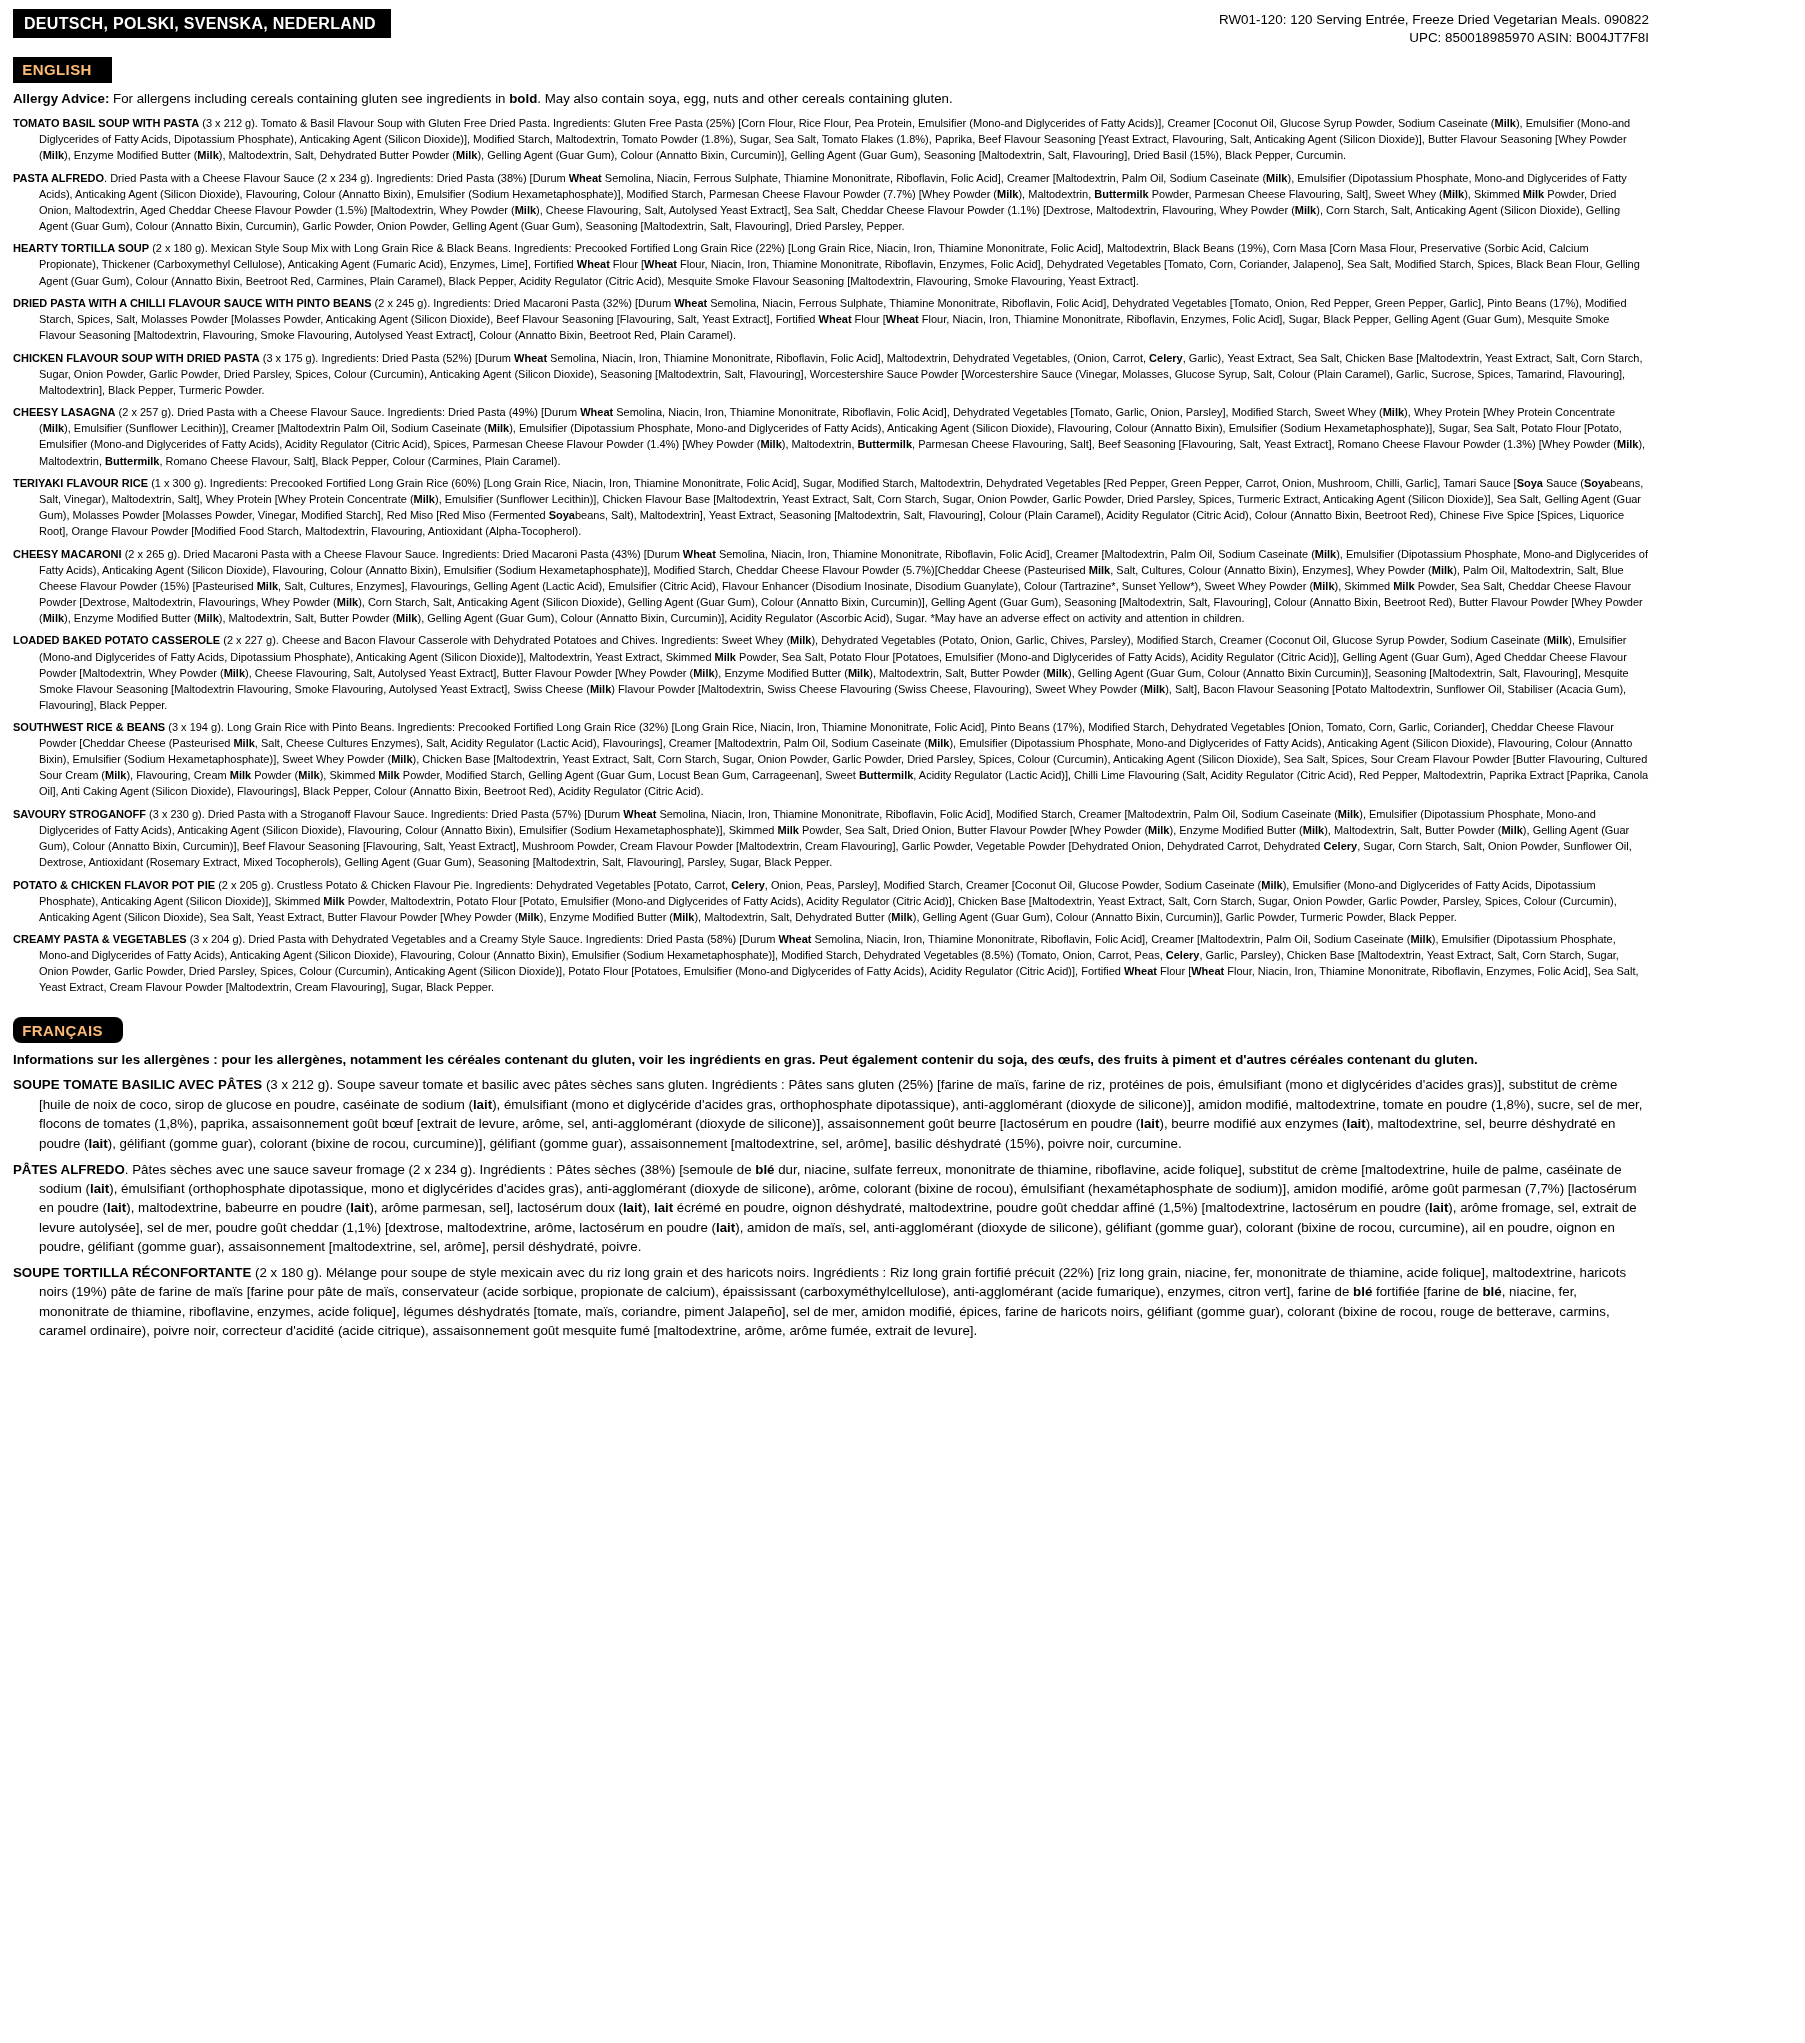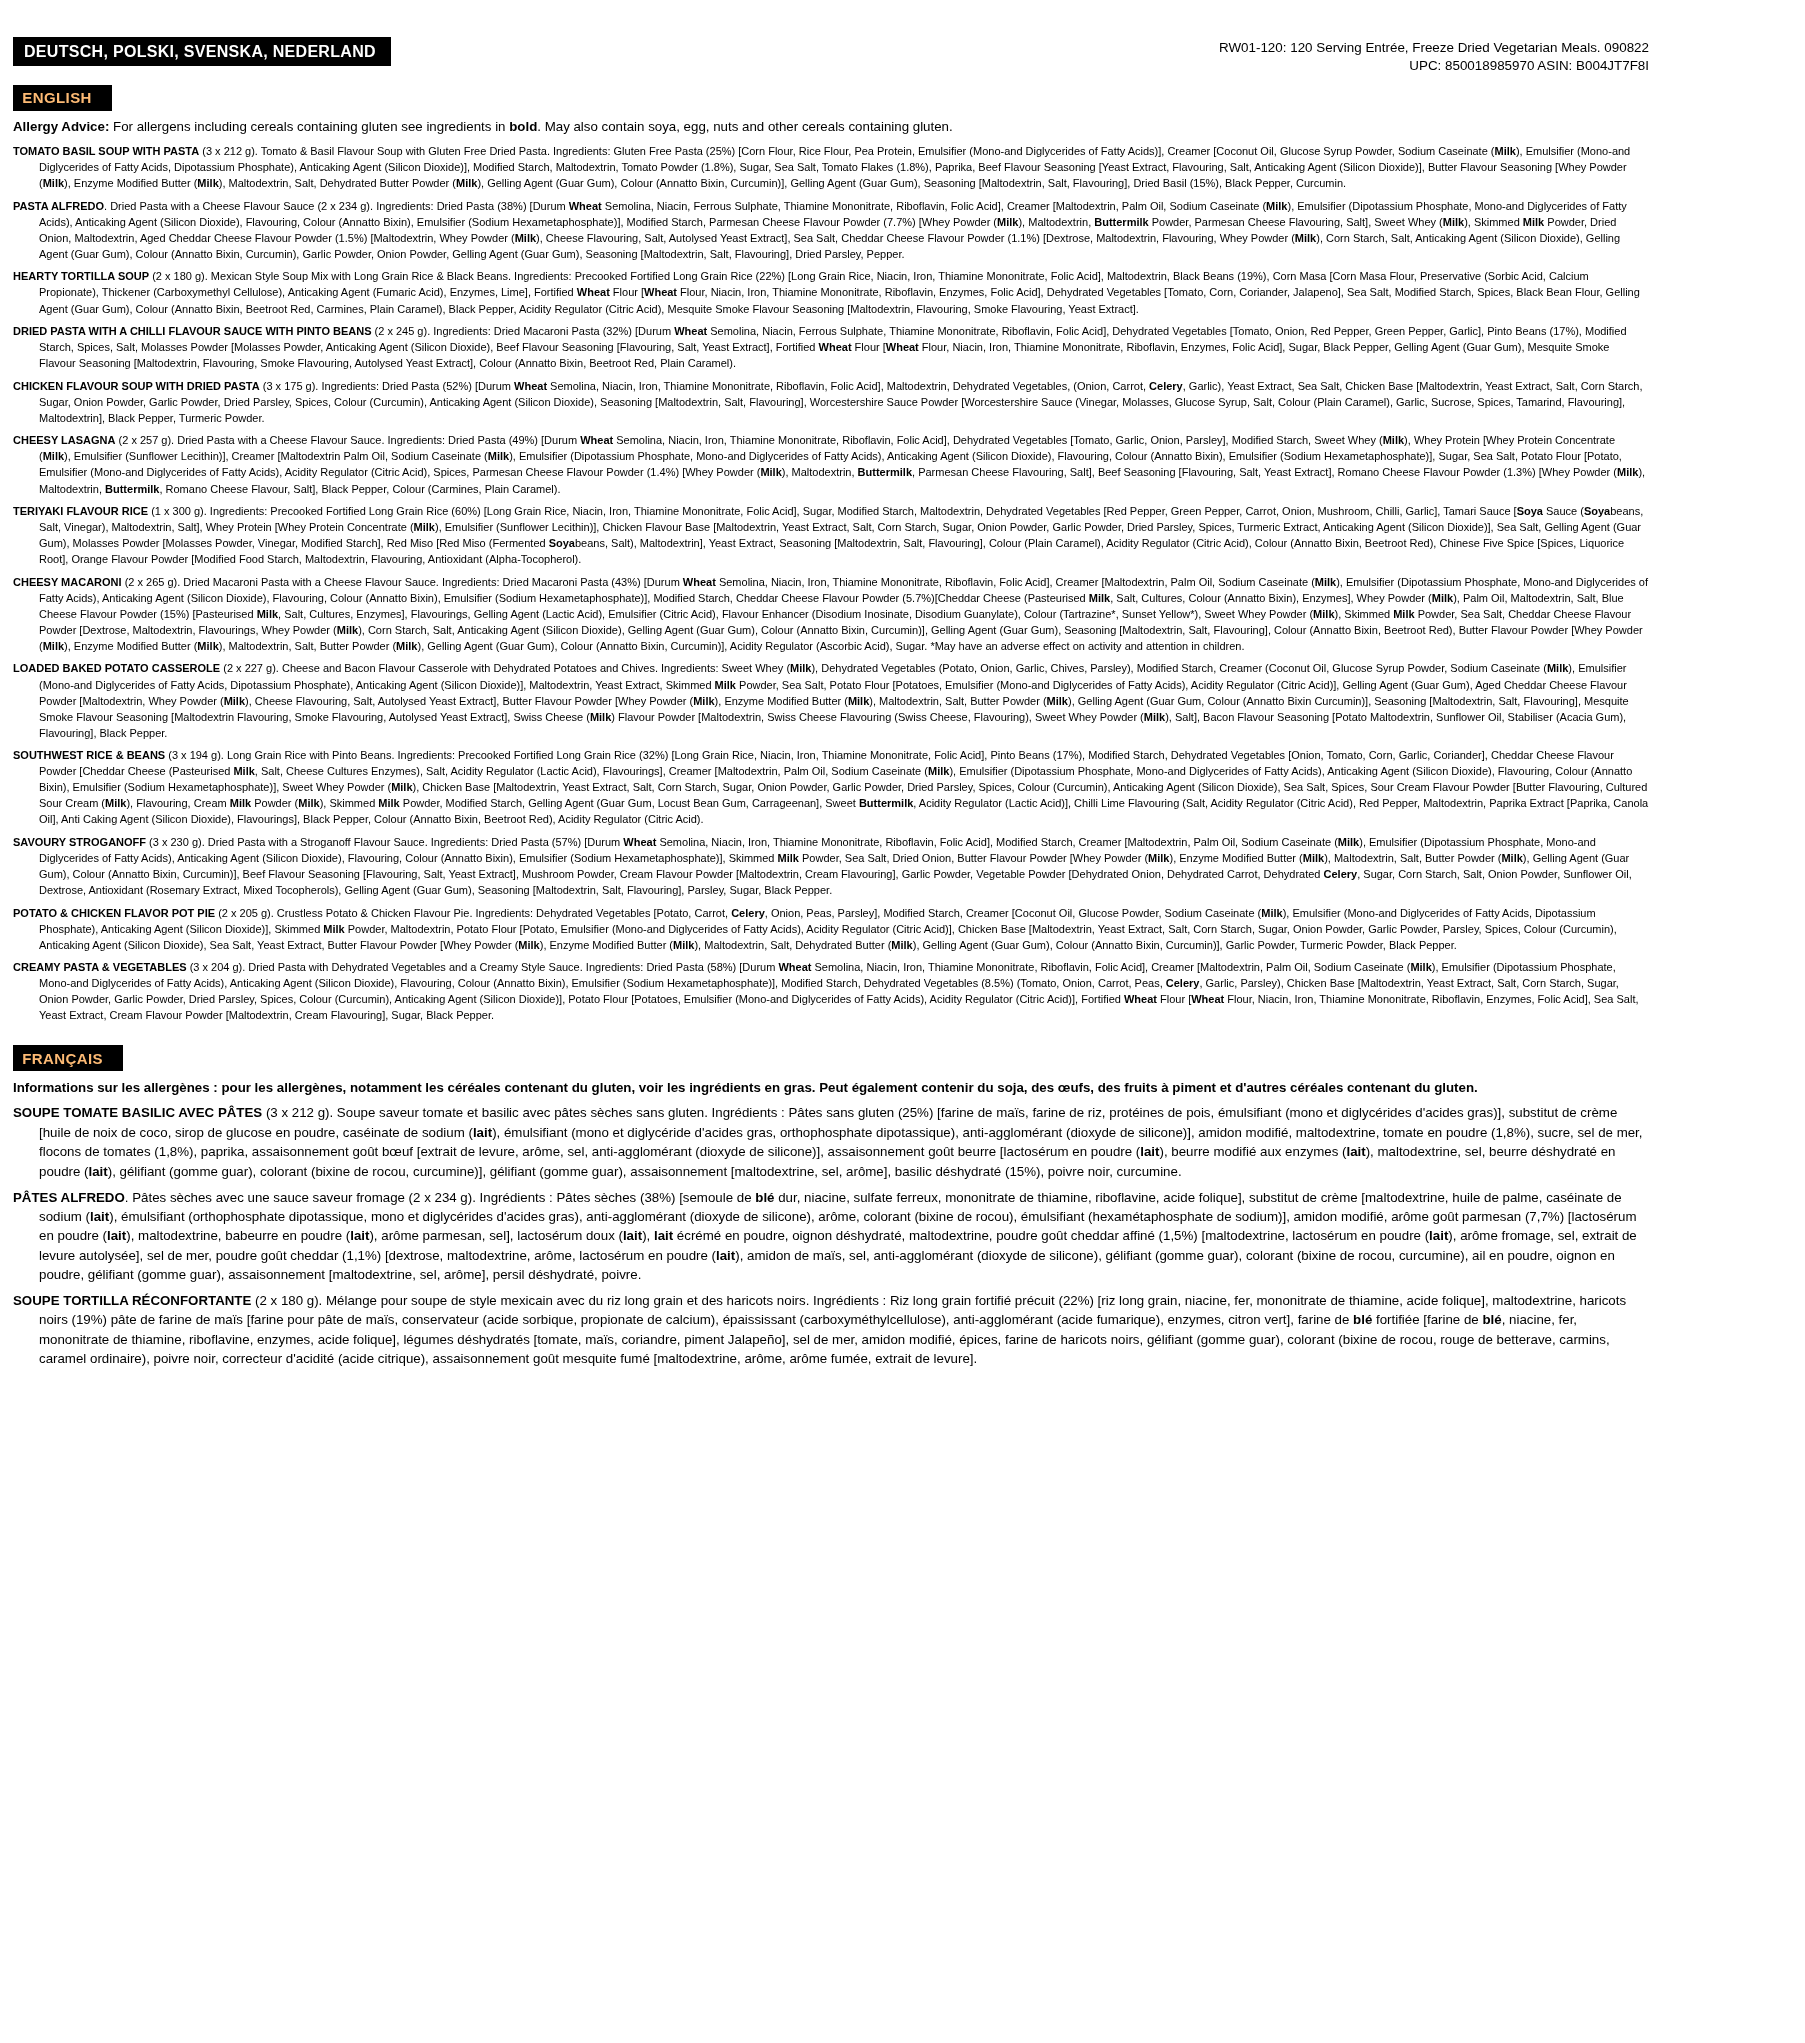--- a/index.html
+++ b/index.html
@@ -9,21 +9,20 @@
   }
   body {
     width: 1805px;
     font-family: "Liberation Sans", sans-serif;
     color: #000000;
   }
   .page {
     width: 1662px;
     box-sizing: border-box;
     padding: 9.3px 13px 18.6px 13px;
-    margin-top: 28px;
   }
   
   .top-row {
     display: flex;
     align-items: flex-start;
     justify-content: space-between;
     margin-bottom: 5.6px;
   }
   .lang-banner {
     background: #000000;
@@ -47,20 +46,21 @@
     font-weight: bold;
     font-size: 15px;
     letter-spacing: 0.4px;
     padding: 4.6px 20.4px 4.6px 9.3px;
     display: inline-block;
     margin-top: 3.7px;
     margin-bottom: 6.5px;
   }
   .section-banner.fr {
     margin-top: 15px;
+    border-radius: 8px;
   }
   
   .allergy {
     font-size: 13.3px;
     line-height: 1.45;
     margin: 0 0 6.5px 0;
   }
   .allergy b { font-weight: bold; }
   .item {
     font-size: 11px;

